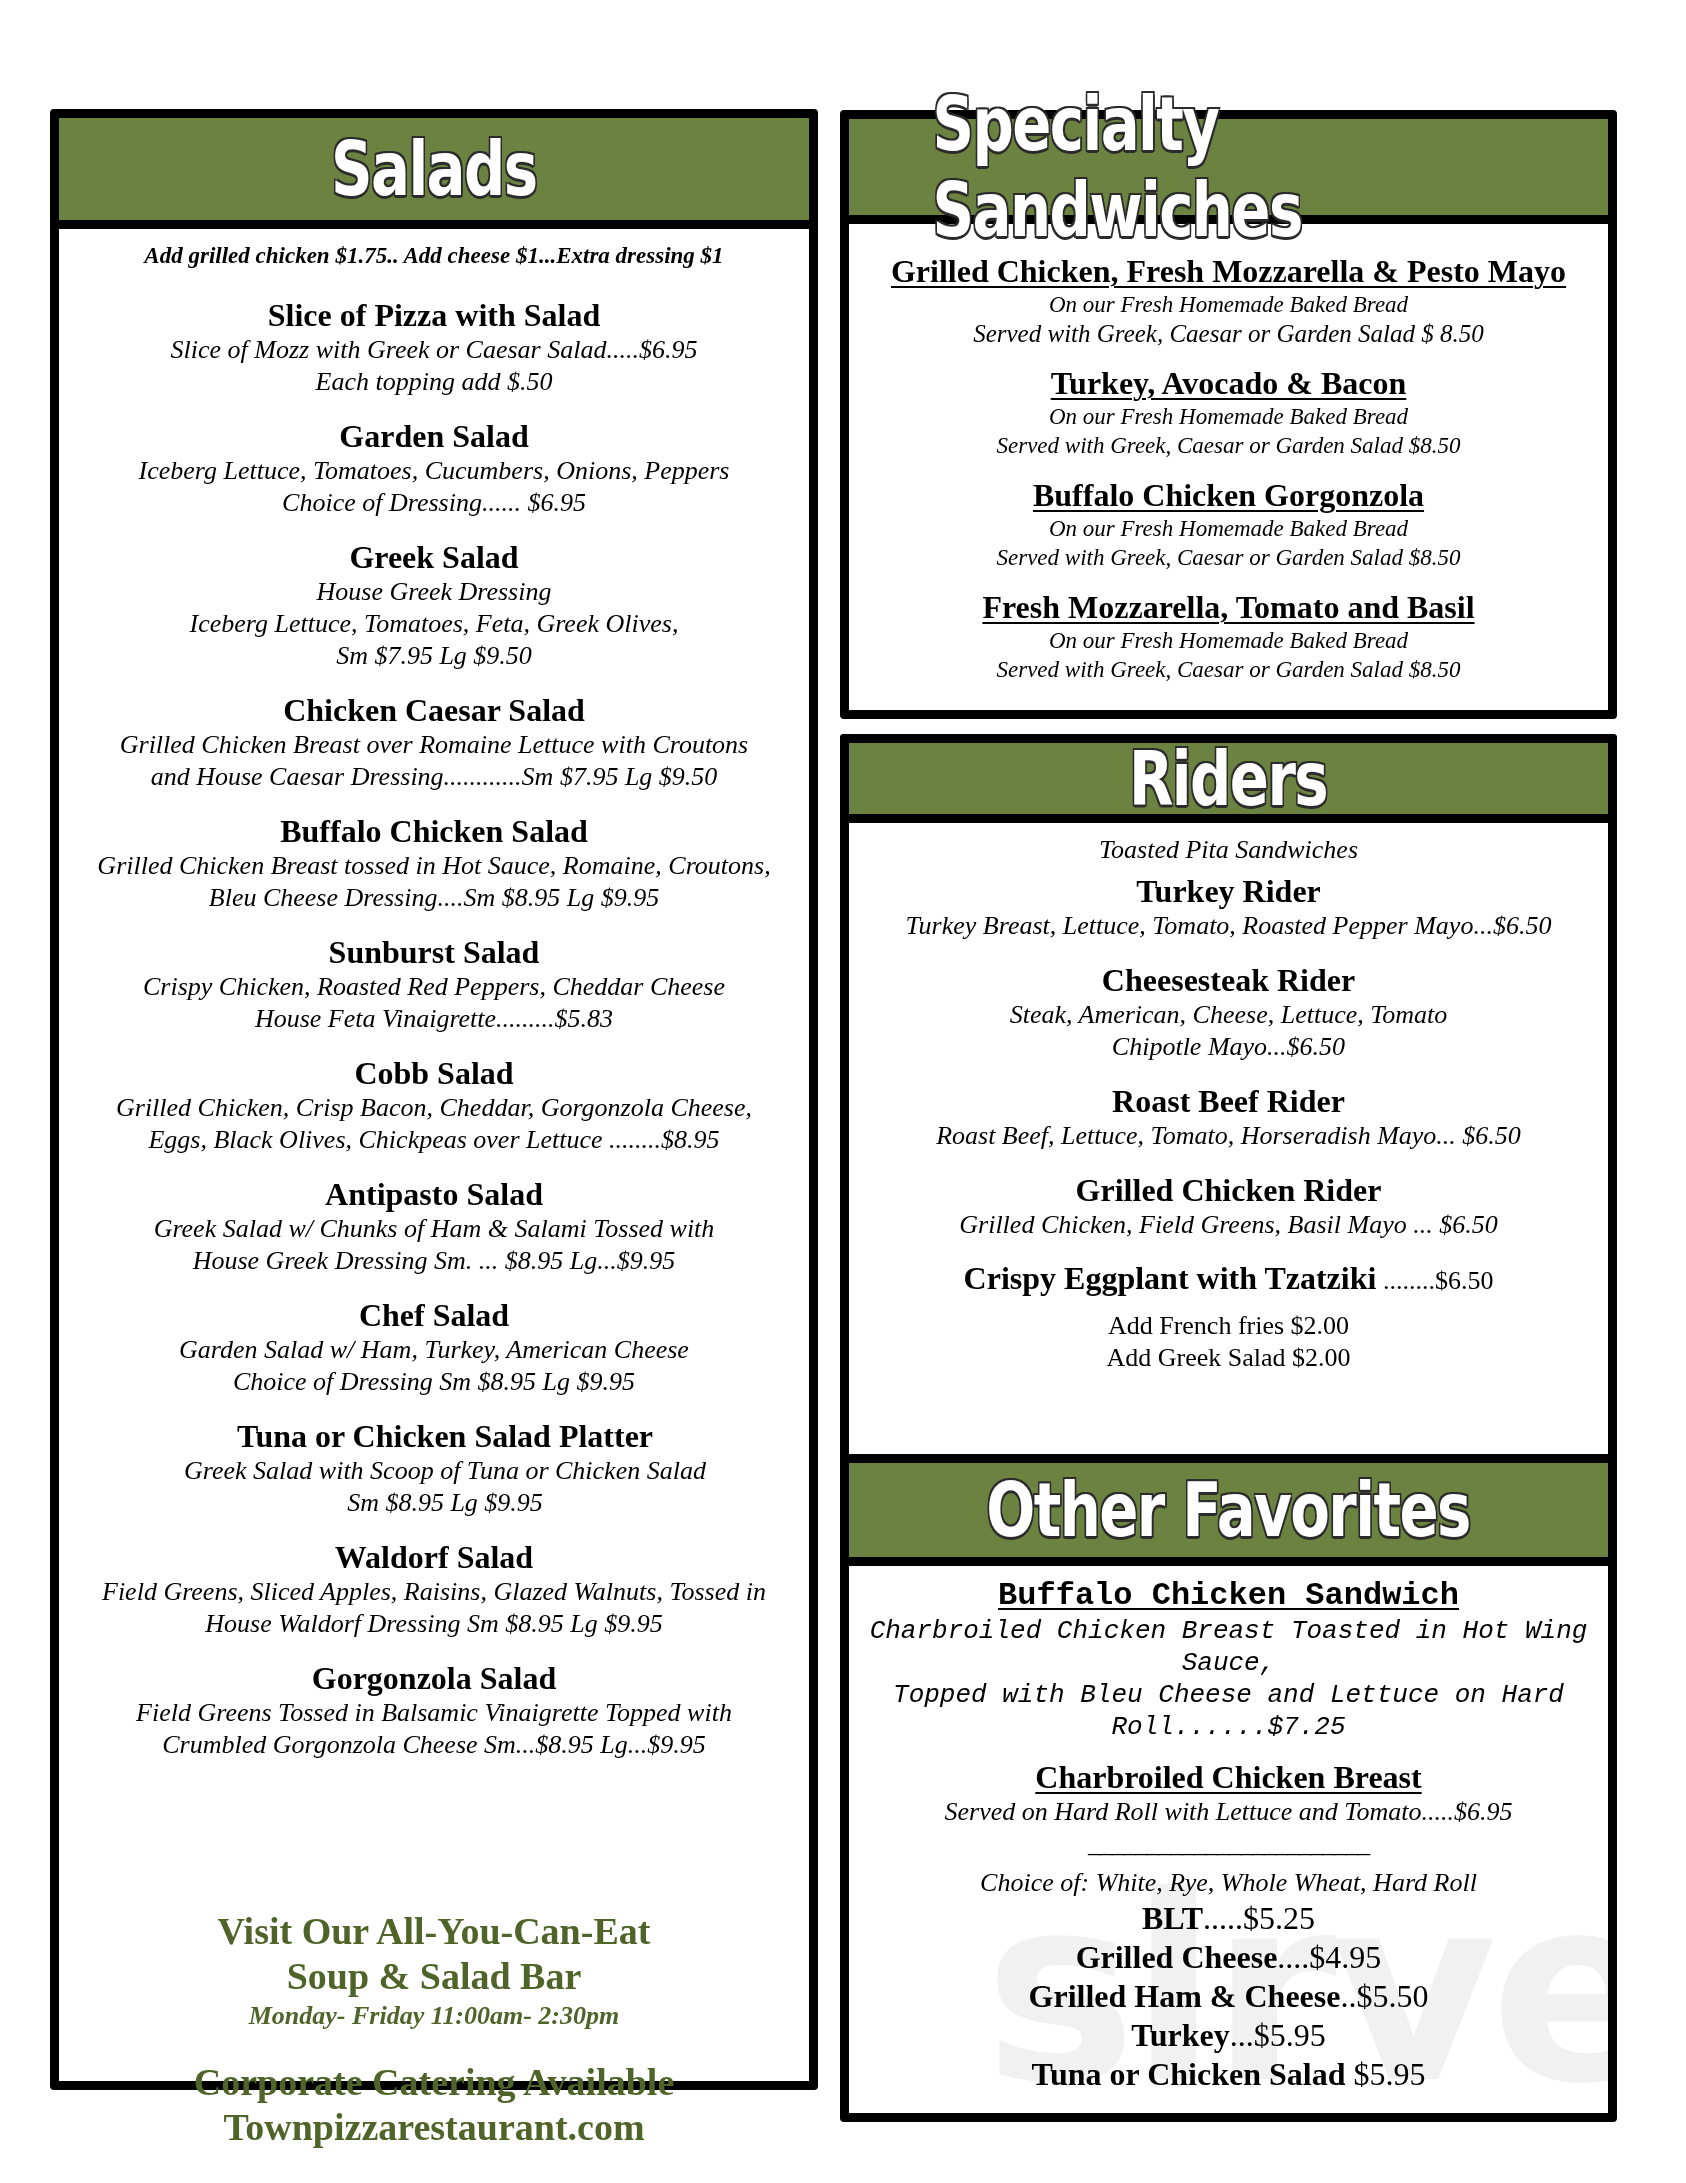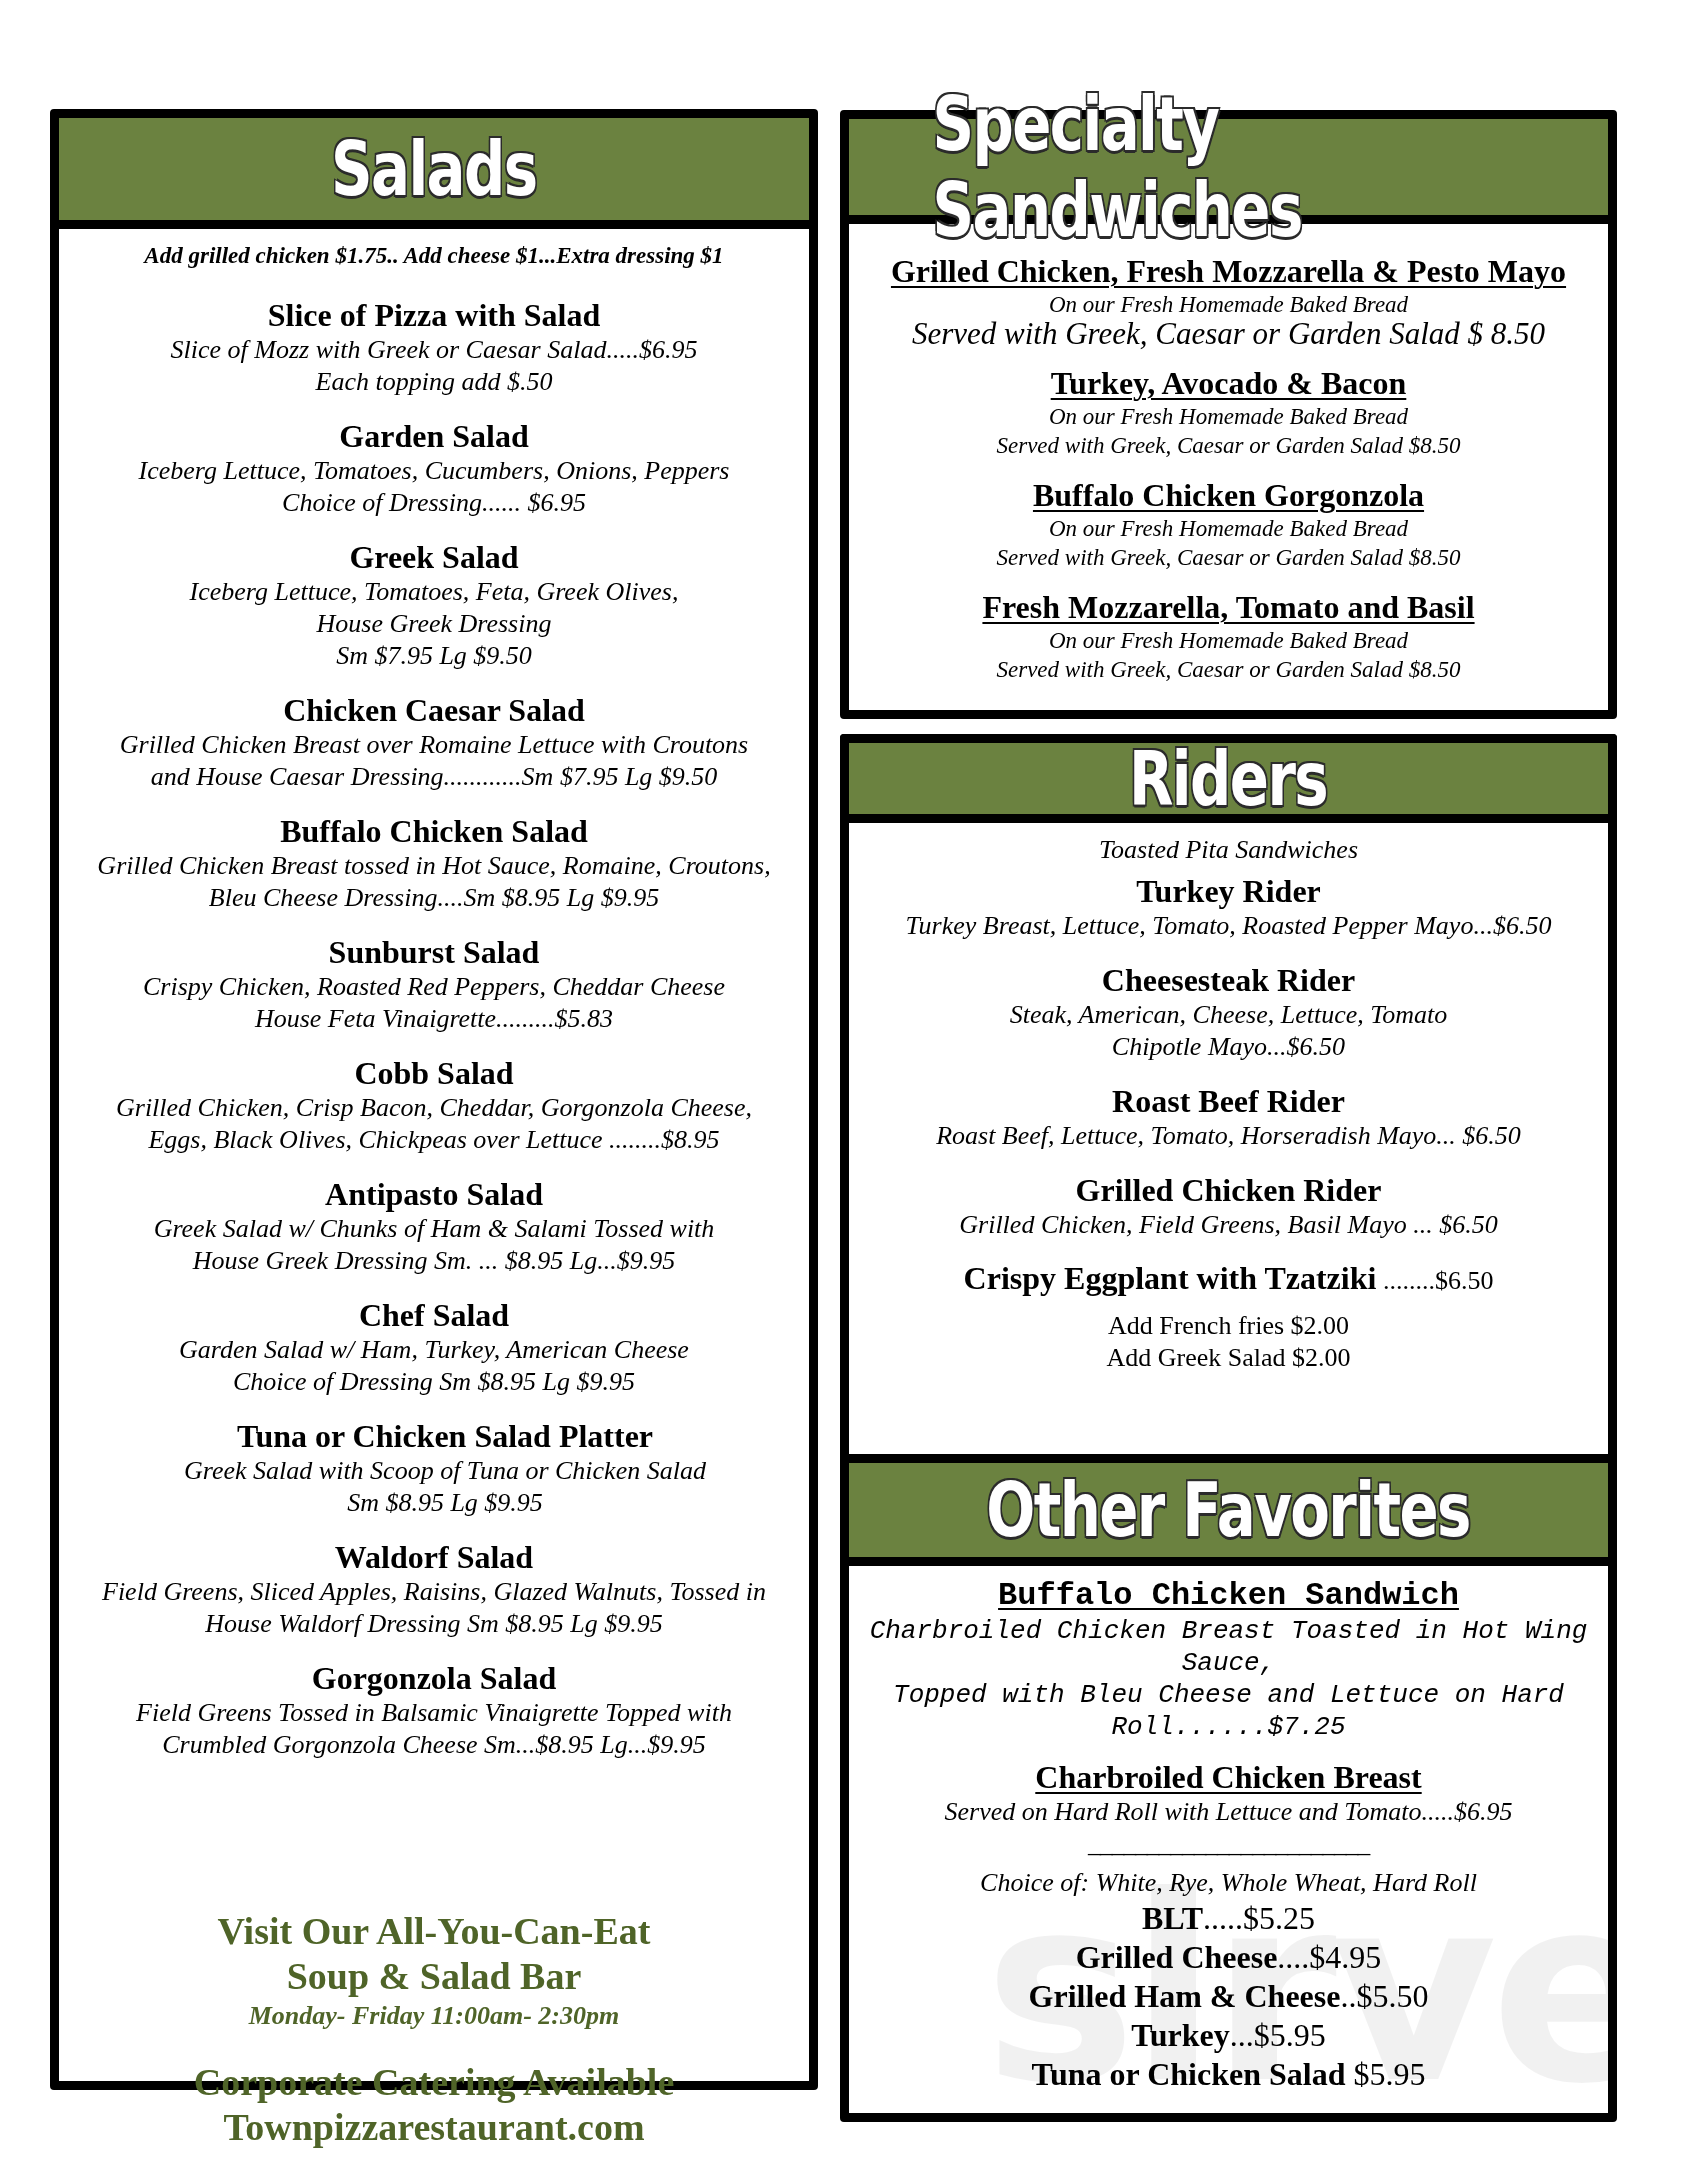--- a/index.html
+++ b/index.html
@@ -40,22 +40,22 @@
           <div class="idesc">Slice of Mozz with Greek or Caesar Salad.....$6.95</div>
           <div class="idesc">Each topping add $.50</div>
         </div>
         <div class="item" style="margin-top: 19px;">
           <div class="iname">Garden Salad</div>
           <div class="idesc">Iceberg Lettuce, Tomatoes, Cucumbers, Onions, Peppers</div>
           <div class="idesc">Choice of Dressing...... $6.95</div>
         </div>
         <div class="item" style="margin-top: 19px;">
           <div class="iname">Greek Salad</div>
+          <div class="idesc">House Greek Dressing</div>
           <div class="idesc">Iceberg Lettuce, Tomatoes, Feta, Greek Olives,</div>
-          <div class="idesc">House Greek Dressing</div>
           <div class="idesc">Sm $7.95    Lg $9.50</div>
         </div>
         <div class="item" style="margin-top: 19px;">
           <div class="iname">Chicken Caesar Salad</div>
           <div class="idesc">Grilled Chicken Breast over Romaine Lettuce with Croutons</div>
           <div class="idesc">and House Caesar Dressing............Sm  $7.95     Lg $9.50</div>
         </div>
         <div class="item" style="margin-top: 19px;">
           <div class="iname">Buffalo Chicken Salad</div>
           <div class="idesc">Grilled Chicken Breast tossed in Hot Sauce, Romaine, Croutons,</div>
@@ -110,21 +110,21 @@
 </div>
 
 <div class="box" style="left:840px; top:110px; width:777px; height:609px;">
   <div class="hdr" style="height:105px;">
     <span class="hdr-title" style="font-size:74px;">Specialty Sandwiches</span>
   </div>
   <div class="content" id="specialty-list" style="padding-top:4px;">
       <div class="item" style="margin-top: 24px;">
         <div class="iname u">Grilled Chicken, Fresh Mozzarella &amp; Pesto Mayo</div>
         <div class="idesc" style="font-size: 23px; line-height: 29px;">On our Fresh Homemade Baked Bread</div>
-        <div class="idesc" style="font-size: 31px; line-height: 29px;">Served with Greek, Caesar or Garden Salad  $ 8.50</div>
+        <div class="idesc" style="font-size: 25px; line-height: 29px;">Served with Greek, Caesar or Garden Salad  $ 8.50</div>
       </div>
       <div class="item" style="margin-top: 16px;">
         <div class="iname u">Turkey, Avocado &amp; Bacon</div>
         <div class="idesc" style="font-size: 23px; line-height: 29px;">On our Fresh Homemade Baked Bread</div>
         <div class="idesc" style="font-size: 23px; line-height: 29px;">Served with Greek, Caesar or Garden Salad   $8.50</div>
       </div>
       <div class="item" style="margin-top: 16px;">
         <div class="iname u">Buffalo Chicken Gorgonzola</div>
         <div class="idesc" style="font-size: 23px; line-height: 29px;">On our Fresh Homemade Baked Bread</div>
         <div class="idesc" style="font-size: 23px; line-height: 29px;">Served with Greek, Caesar or Garden Salad  $8.50</div>

